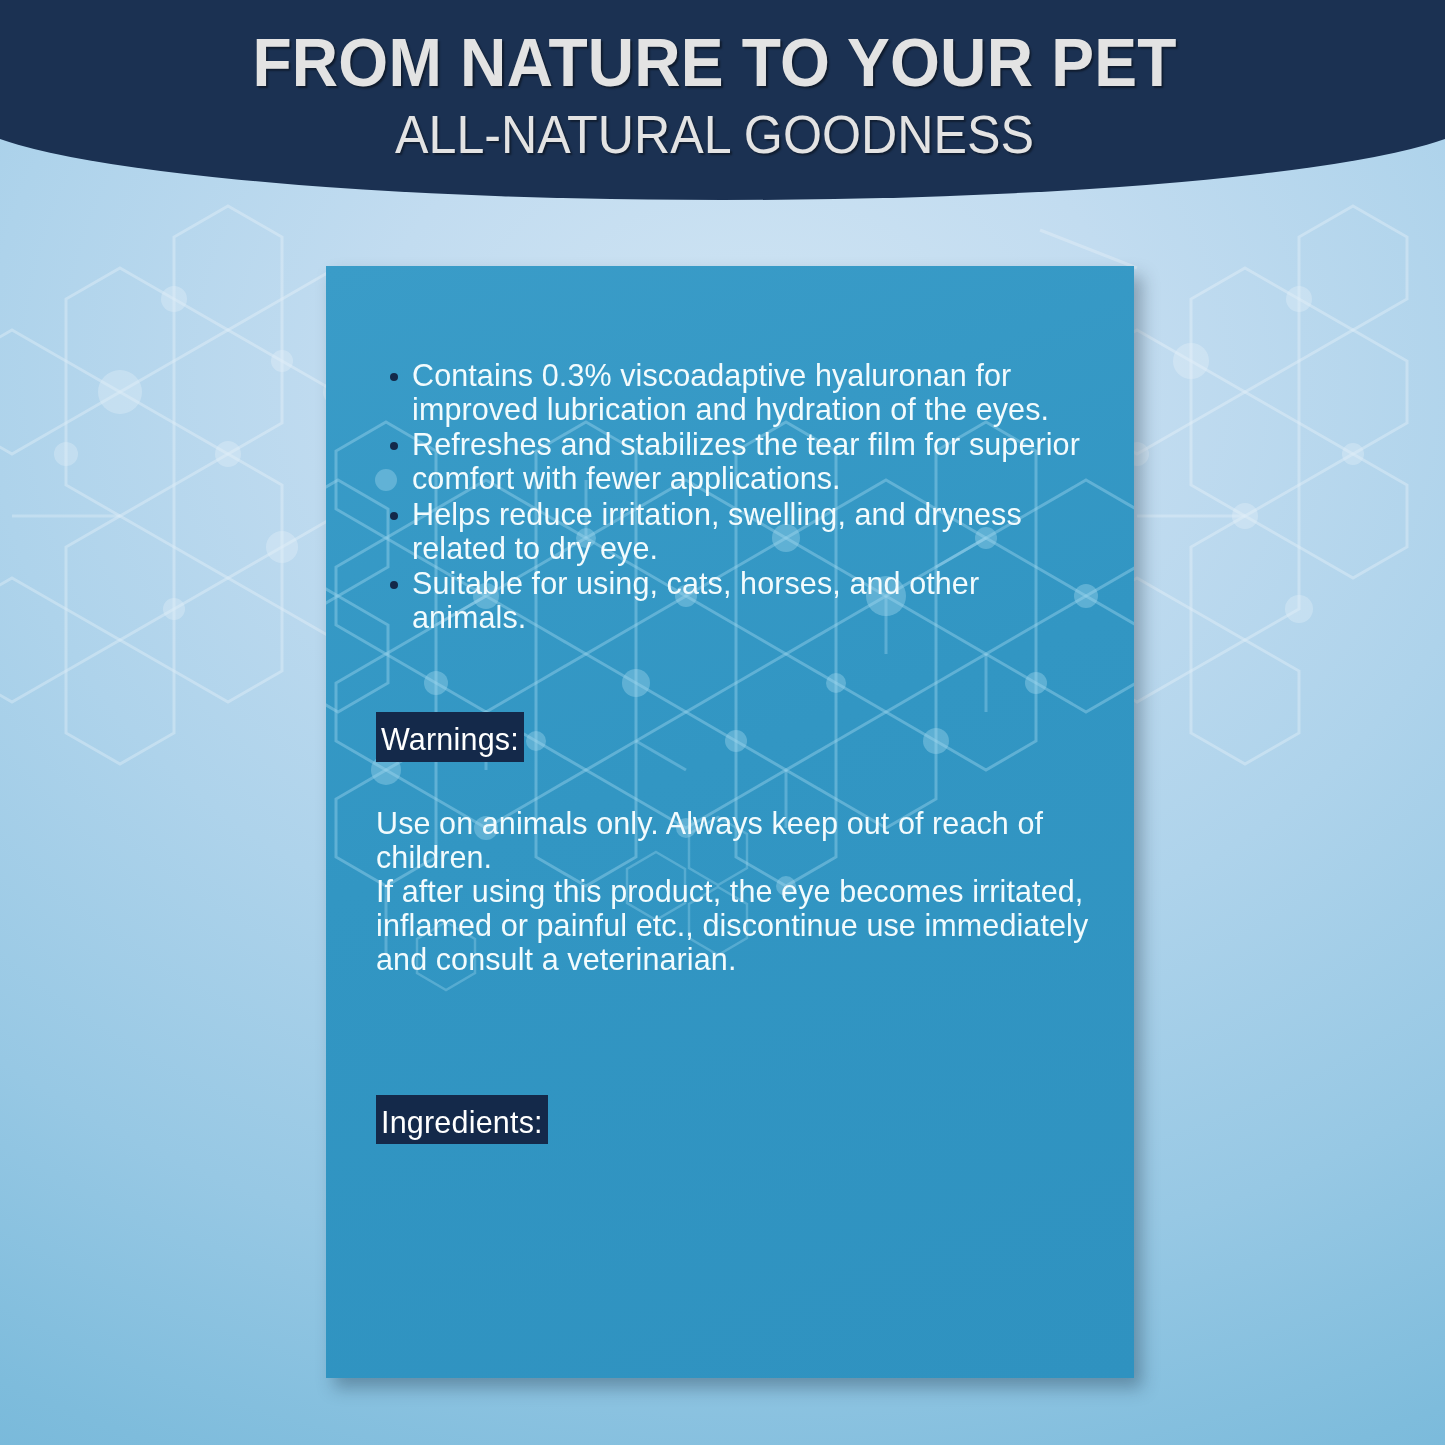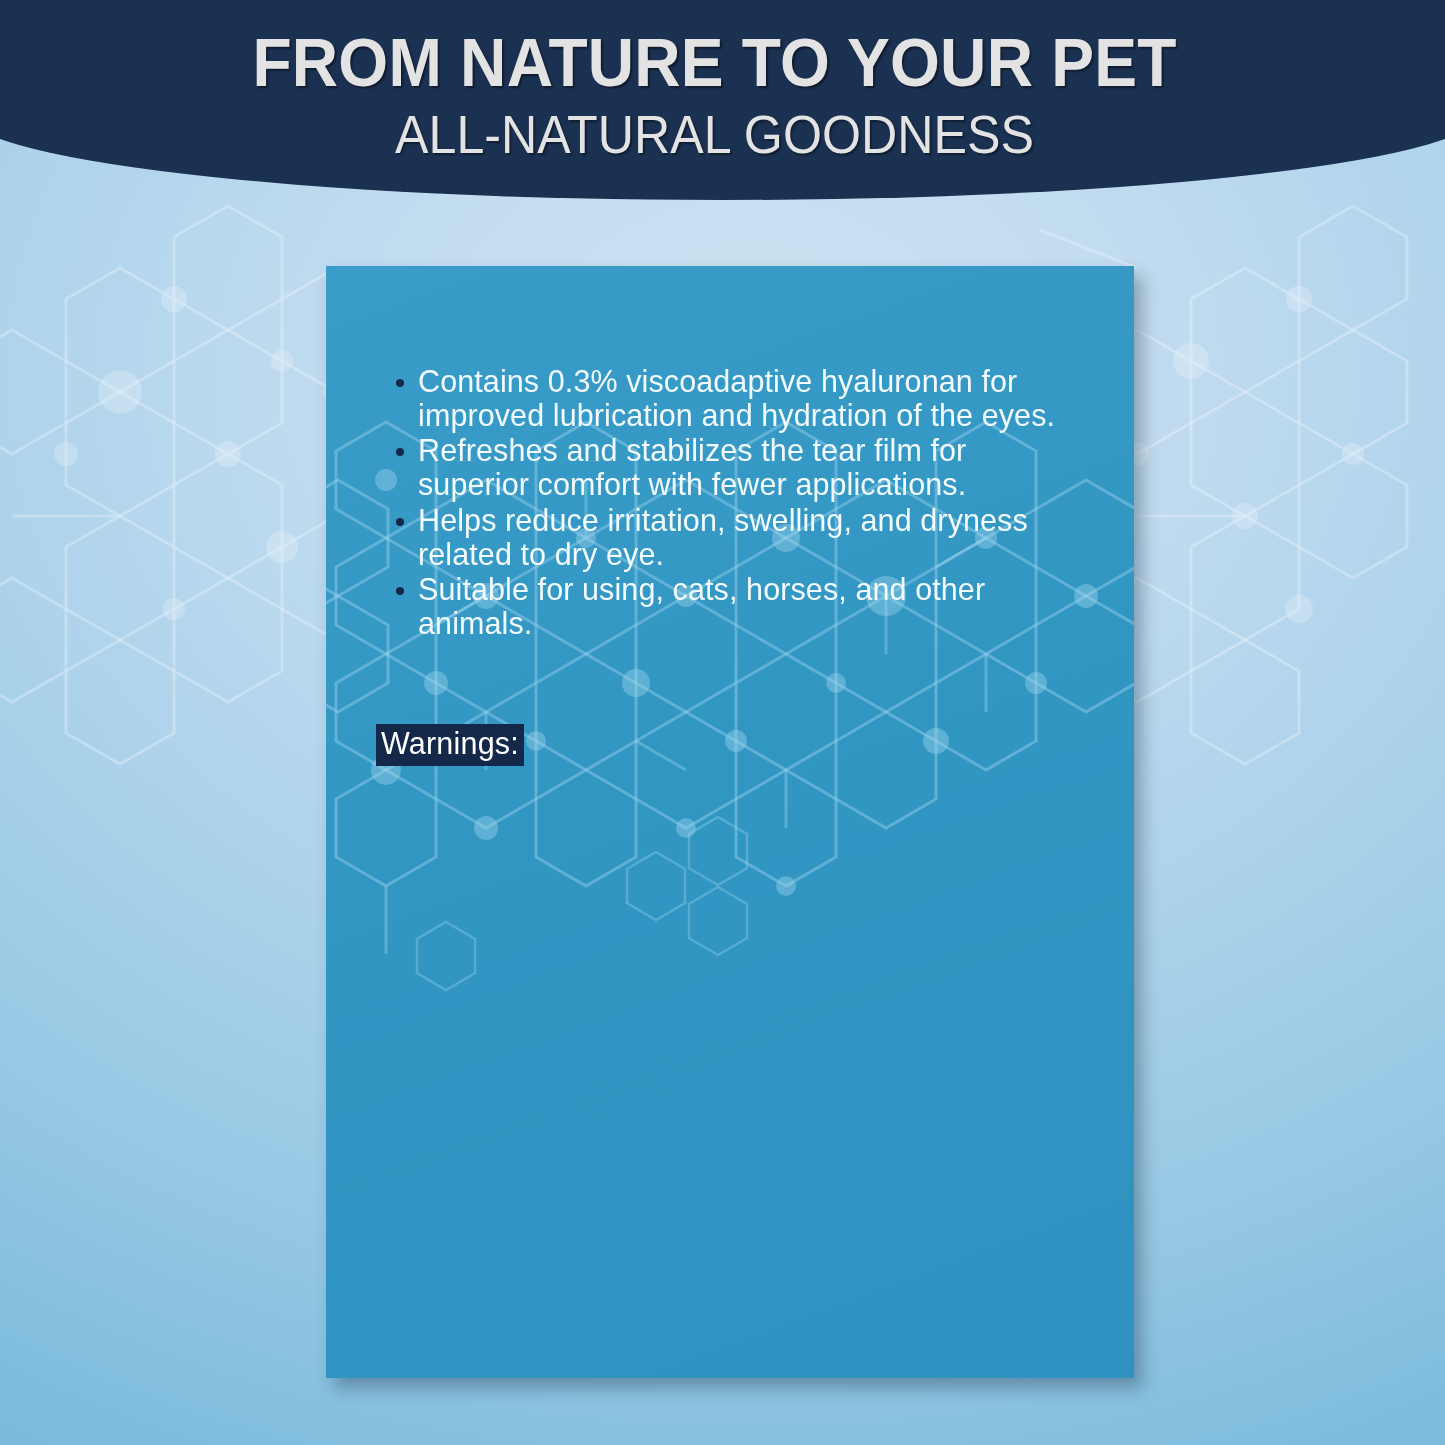--- a/index.html
+++ b/index.html
@@ -96,21 +96,21 @@
   .panel-content {
     position: absolute;
     inset: 0;
     padding: 86px 40px 0 50px;
     box-sizing: border-box;
   }
 
   
   ul.features {
     list-style: none;
-    margin: 12px;
+    margin: 6px;
     padding: 0;
   }
   ul.features li {
     position: relative;
     padding-left: 30px;
     margin: 0 0 1px 0;
     color: #f2fbfd;
     font-size: 30.5px;
     line-height: 1.12;
     letter-spacing: 0.1px;
@@ -126,21 +126,21 @@
     background: #13294a;
   }
 
   
   .sec-label {
     display: inline-block;
     background: #14294a;
     color: #ffffff;
     font-size: 30.5px;
     line-height: 1.0;
-    padding: 4px 5px 7px 5px;
+    padding: 12px 5px 7px 5px;
     margin: 0;
     letter-spacing: 0.2px;
   }
 
   .body-text {
     color: #f2fbfd;
     font-size: 30.5px;
     line-height: 1.12;
     letter-spacing: 0.1px;
     margin: 0;
@@ -311,23 +311,27 @@
         <li>Contains 0.3% viscoadaptive hyaluronan for improved lubrication and hydration of the eyes.</li>
         <li>Refreshes and stabilizes the tear film for superior comfort with fewer applications.</li>
         <li>Helps reduce irritation, swelling, and dryness related to dry eye.</li>
         <li>Suitable for using, cats, horses, and other animals.</li>
       </ul>
 
       <div class="gap-warn-top"></div>
       <div><span class="sec-label">Warnings:</span></div>
 
       <div class="gap-warn-body"></div>
+      <p class="body-text">Use on animals only. Always keep out of reach of children.
+If after using this product, the eye becomes irritated, inflamed or painful etc., discontinue use immediately
+and consult a veterinarian.</p>
 
       <div class="gap-store"></div>
 
       <div class="gap-ing-top"></div>
+      <div><span class="sec-label">Ingredients:</span></div>
 
       <div class="gap-ing-body"></div>
 
     </div>
   </div>
 
 </div>
 
 </body></html>

